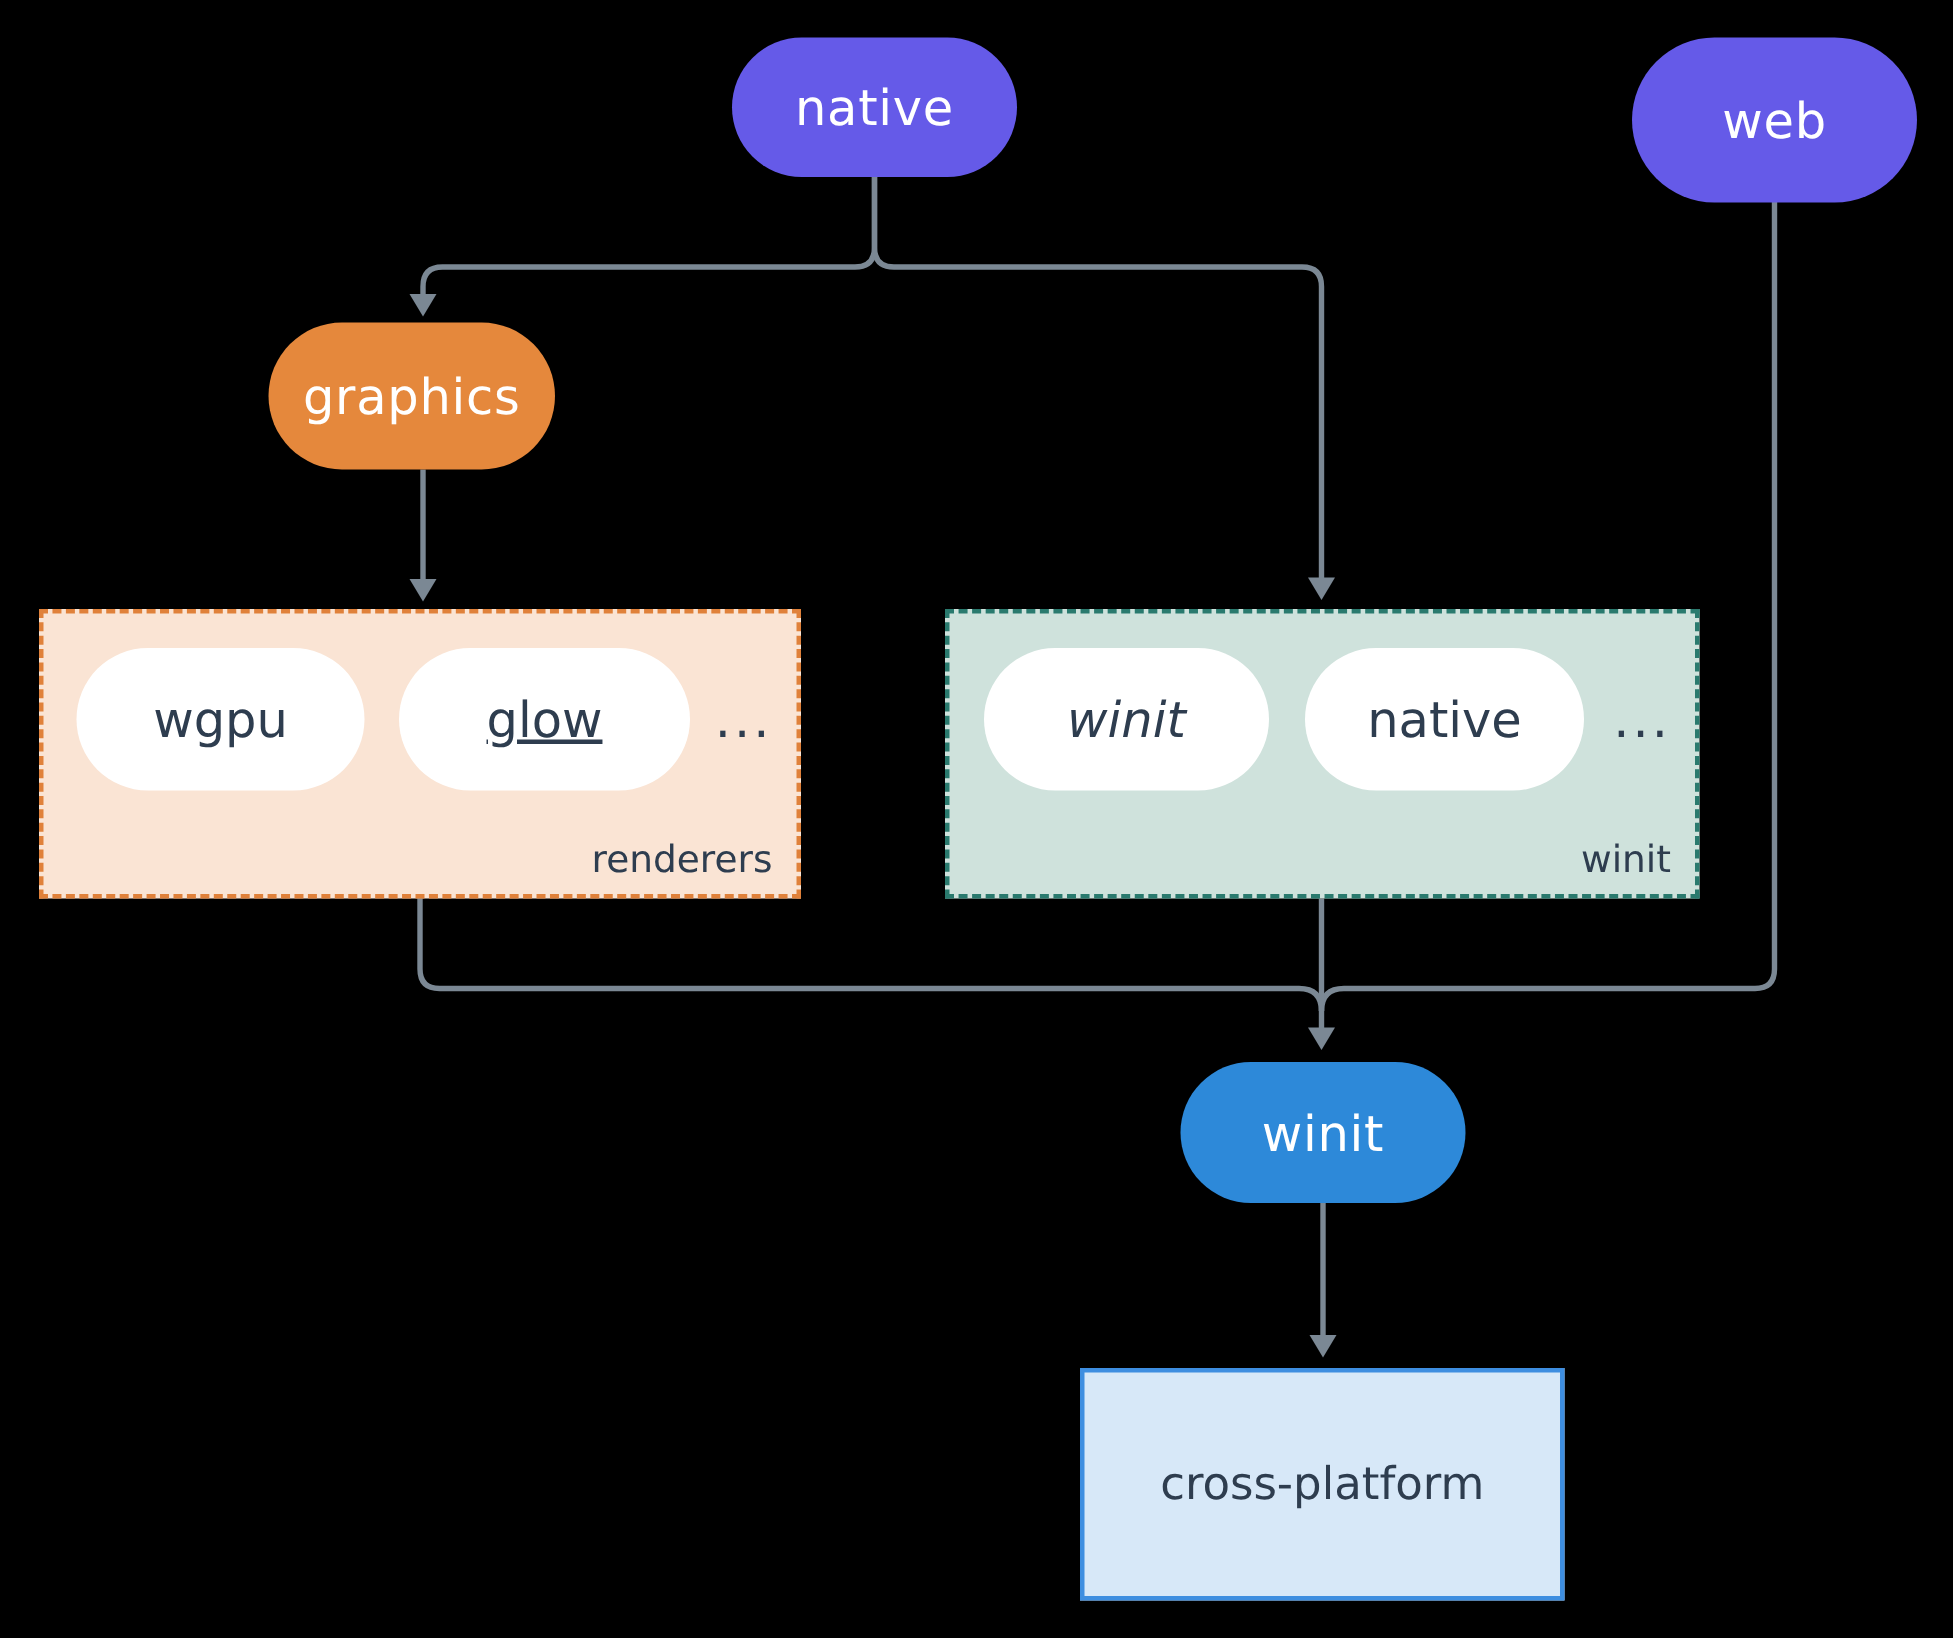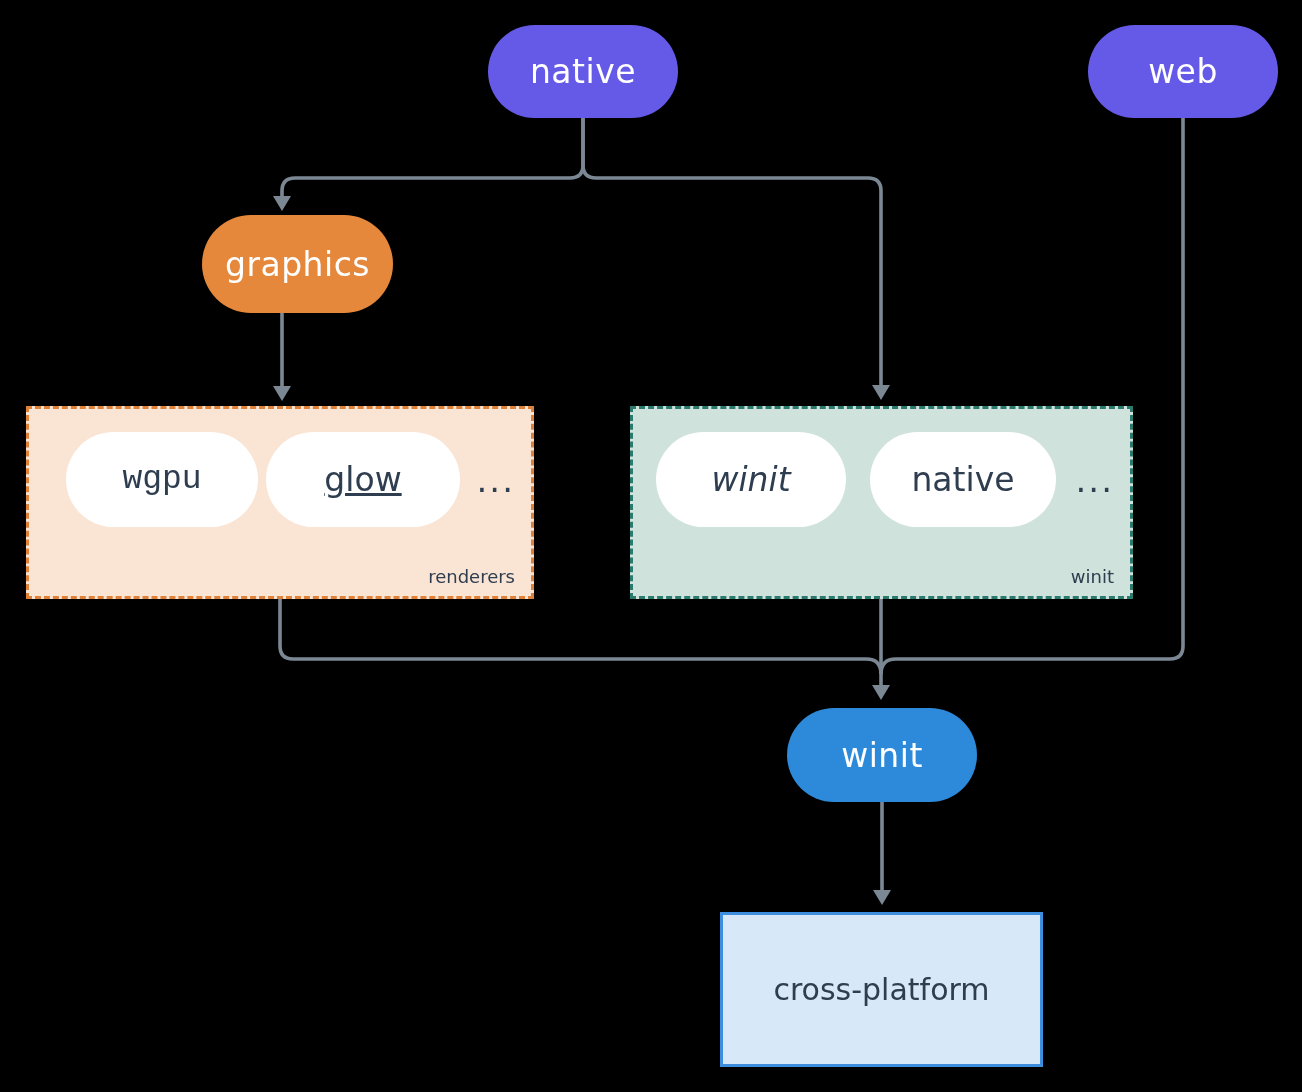--- a/index.html
+++ b/index.html
@@ -36,22 +36,22 @@
     position: absolute;
     border-radius: 999px;
     display: flex;
     align-items: center;
     justify-content: center;
     font-size: 33px;
     letter-spacing: 0.5px;
   }
   .pill.big { color: var(--text-light); }
   #node-native   { left: 488px;  top: 25px;  width: 190px; height: 93px; background: var(--node-purple); }
-  #node-web      { left: 1088px; top: 25px;  width: 190px; height: 93px; background: var(--node-purple); }
-  #node-graphics { left: 202px;  top: 215px; width: 191px; height: 98px; background: var(--node-orange); }
+  #node-web      { left: 1088px; top: 25px;  width: 190px; height: 110px; background: var(--node-purple); }
+  #node-graphics { left: 179px;  top: 215px; width: 191px; height: 98px; background: var(--node-orange); }
   #node-iced     { left: 787px;  top: 708px; width: 190px; height: 94px; background: var(--node-blue); }
 
   .group-box {
     position: absolute;
     border: 3px dashed;
     top: 406px;
     height: 193px;
   }
   #group-renderers { left: 26px;  width: 508px; background: var(--renderers-fill); border-color: var(--renderers-border); }
   #group-shells    { left: 630px; width: 503px; background: var(--shells-fill);    border-color: var(--shells-border); }
@@ -61,41 +61,41 @@
     top: 23px;
     height: 95px;
     background: var(--inner-pill-fill);
     border-radius: 999px;
     display: flex;
     align-items: center;
     justify-content: center;
     font-size: 33px;
     color: var(--text-dark);
   }
-  #pill-wgpu   { left: 37px;  width: 192px; font-family: Liberation Mono, monospace; }
+  #pill-wgpu   { left: 22px;  width: 192px; }
   #pill-glow   { left: 237px; width: 194px; text-decoration: underline; }
   #pill-winit  { left: 23px;  width: 190px; font-style: italic; }
   #pill-glutin { left: 237px; width: 186px; }
 
   .ellipsis {
     position: absolute;
     top: 23px;
     height: 95px;
     right: 16px;
     display: flex;
     align-items: center;
     font-size: 34px;
     letter-spacing: 2px;
     color: var(--text-dark);
   }
   .group-label {
     position: absolute;
     right: 16px;
     bottom: 9px;
-    font-size: 18px;
+    font-size: 25px;
     color: var(--text-dark);
   }
 
   #app-box {
     position: absolute;
     left: 720px;
     top: 912px;
     width: 323px;
     height: 155px;
     background: var(--app-fill);

